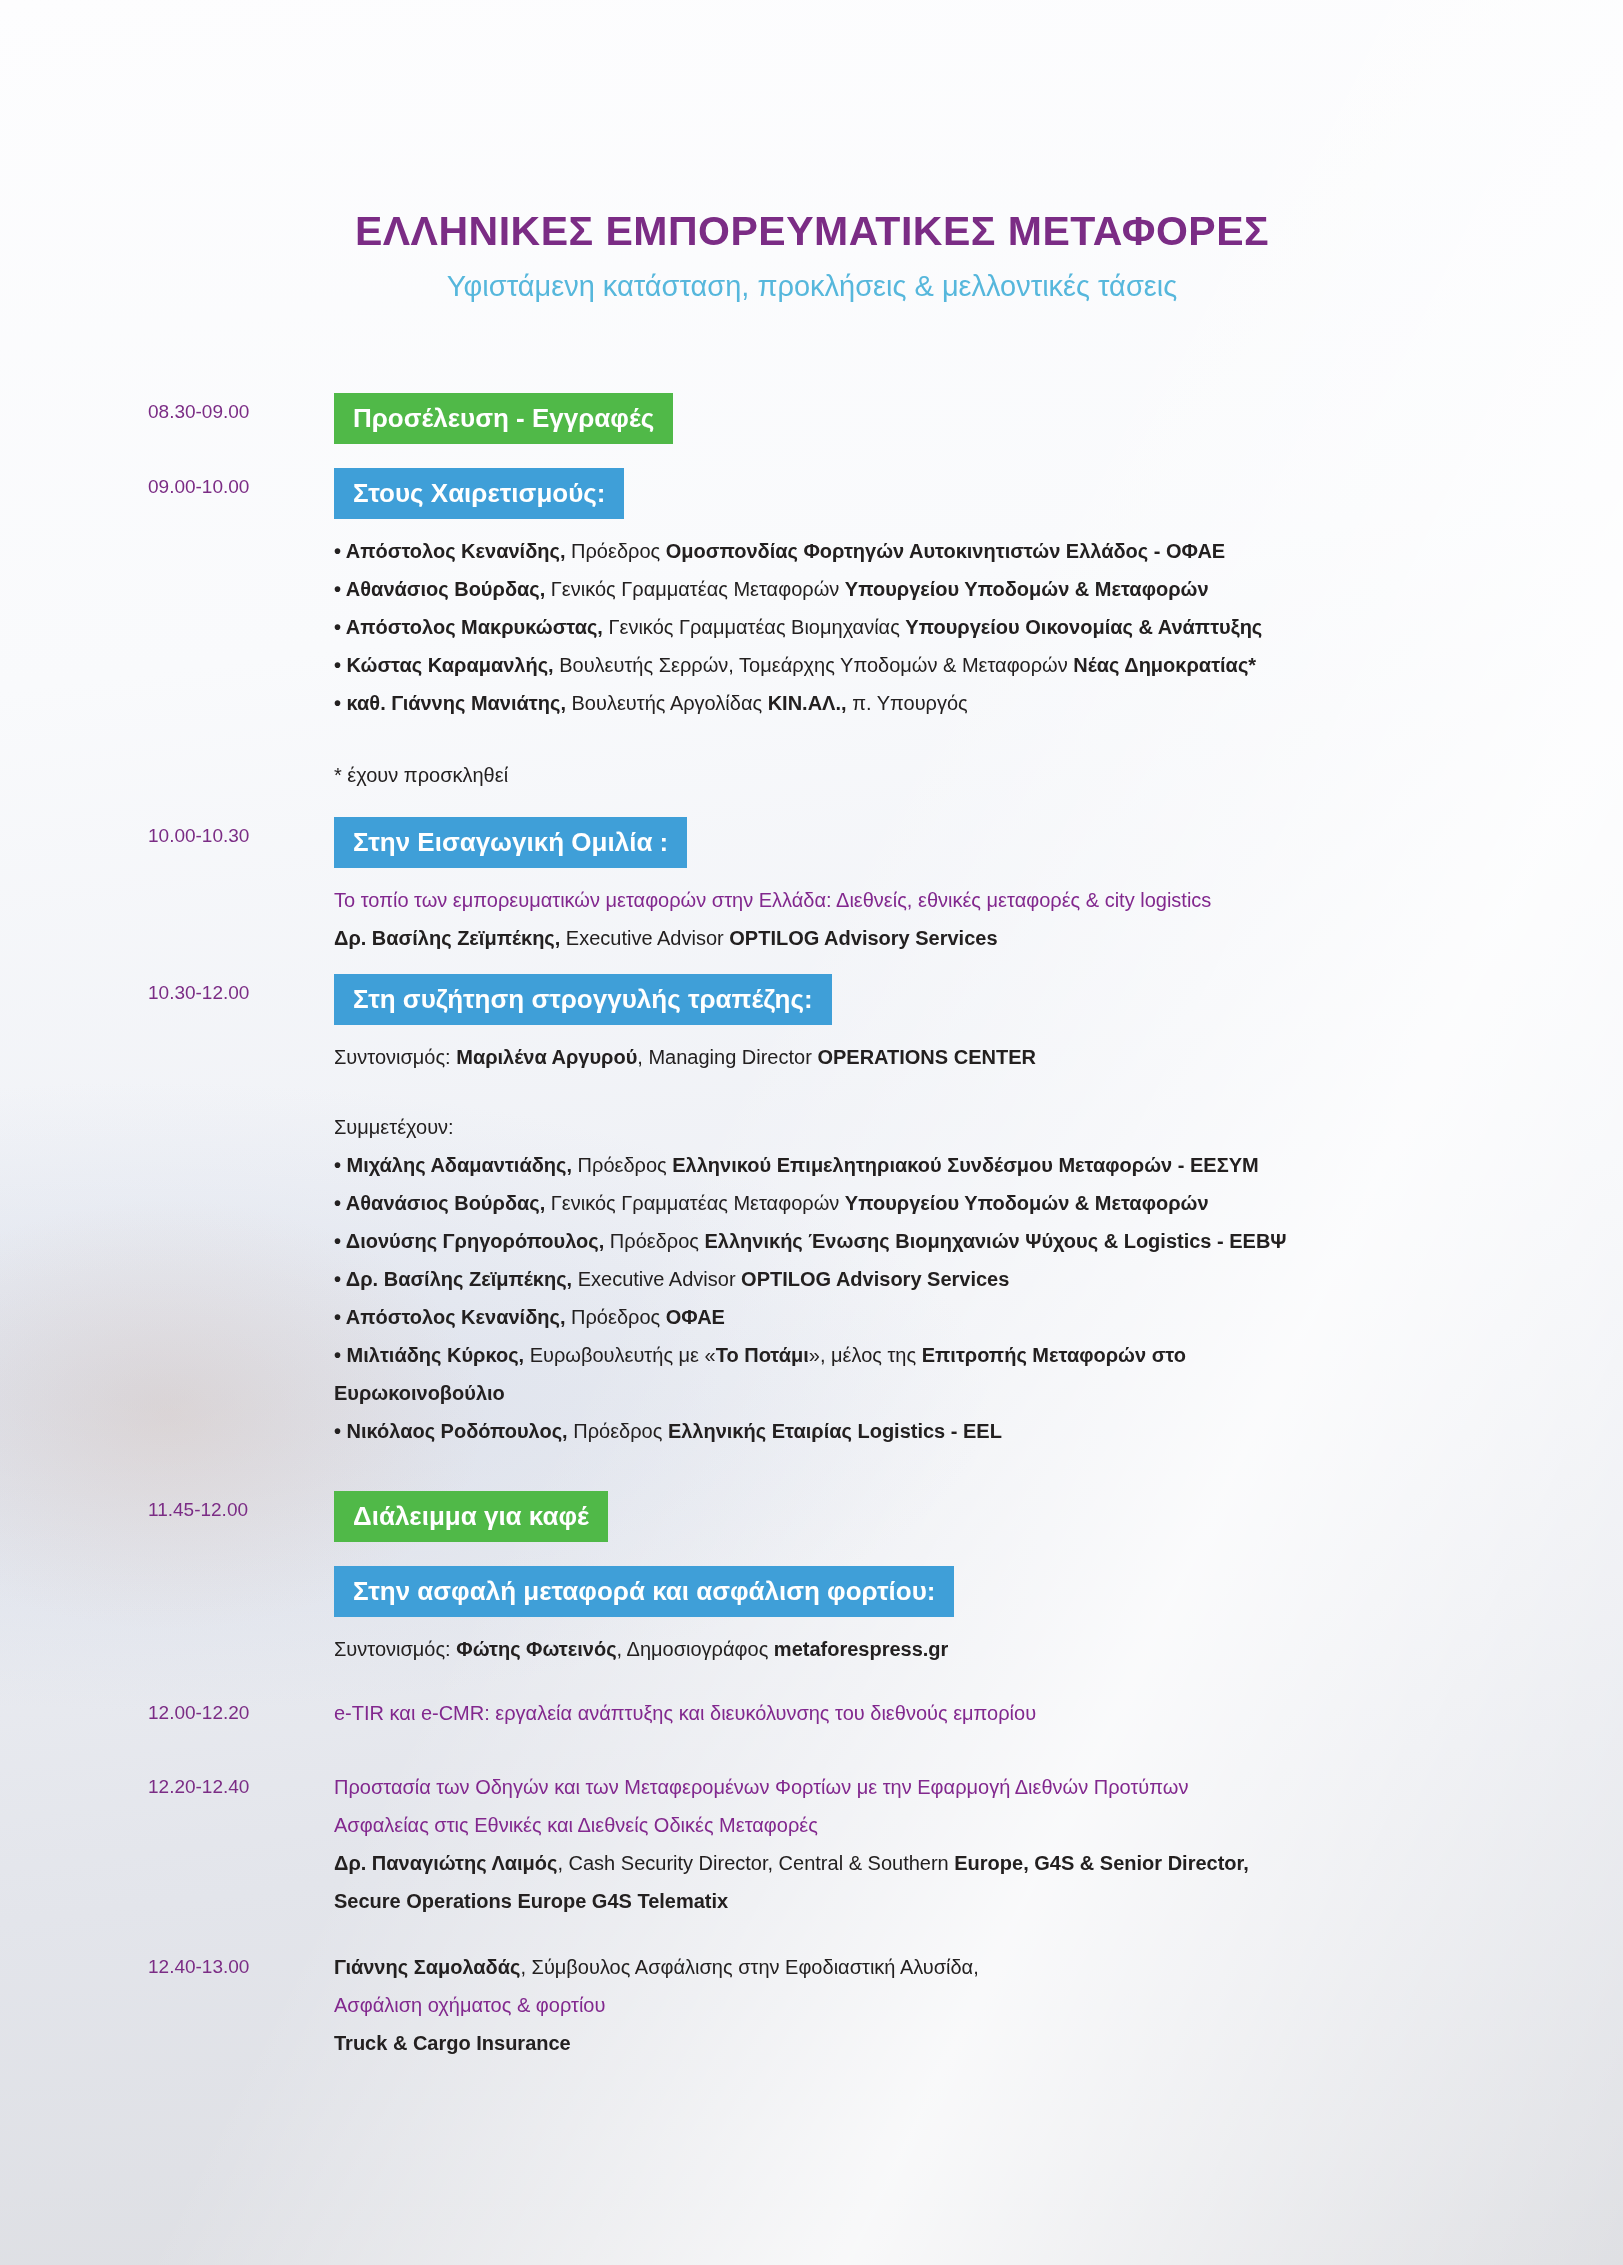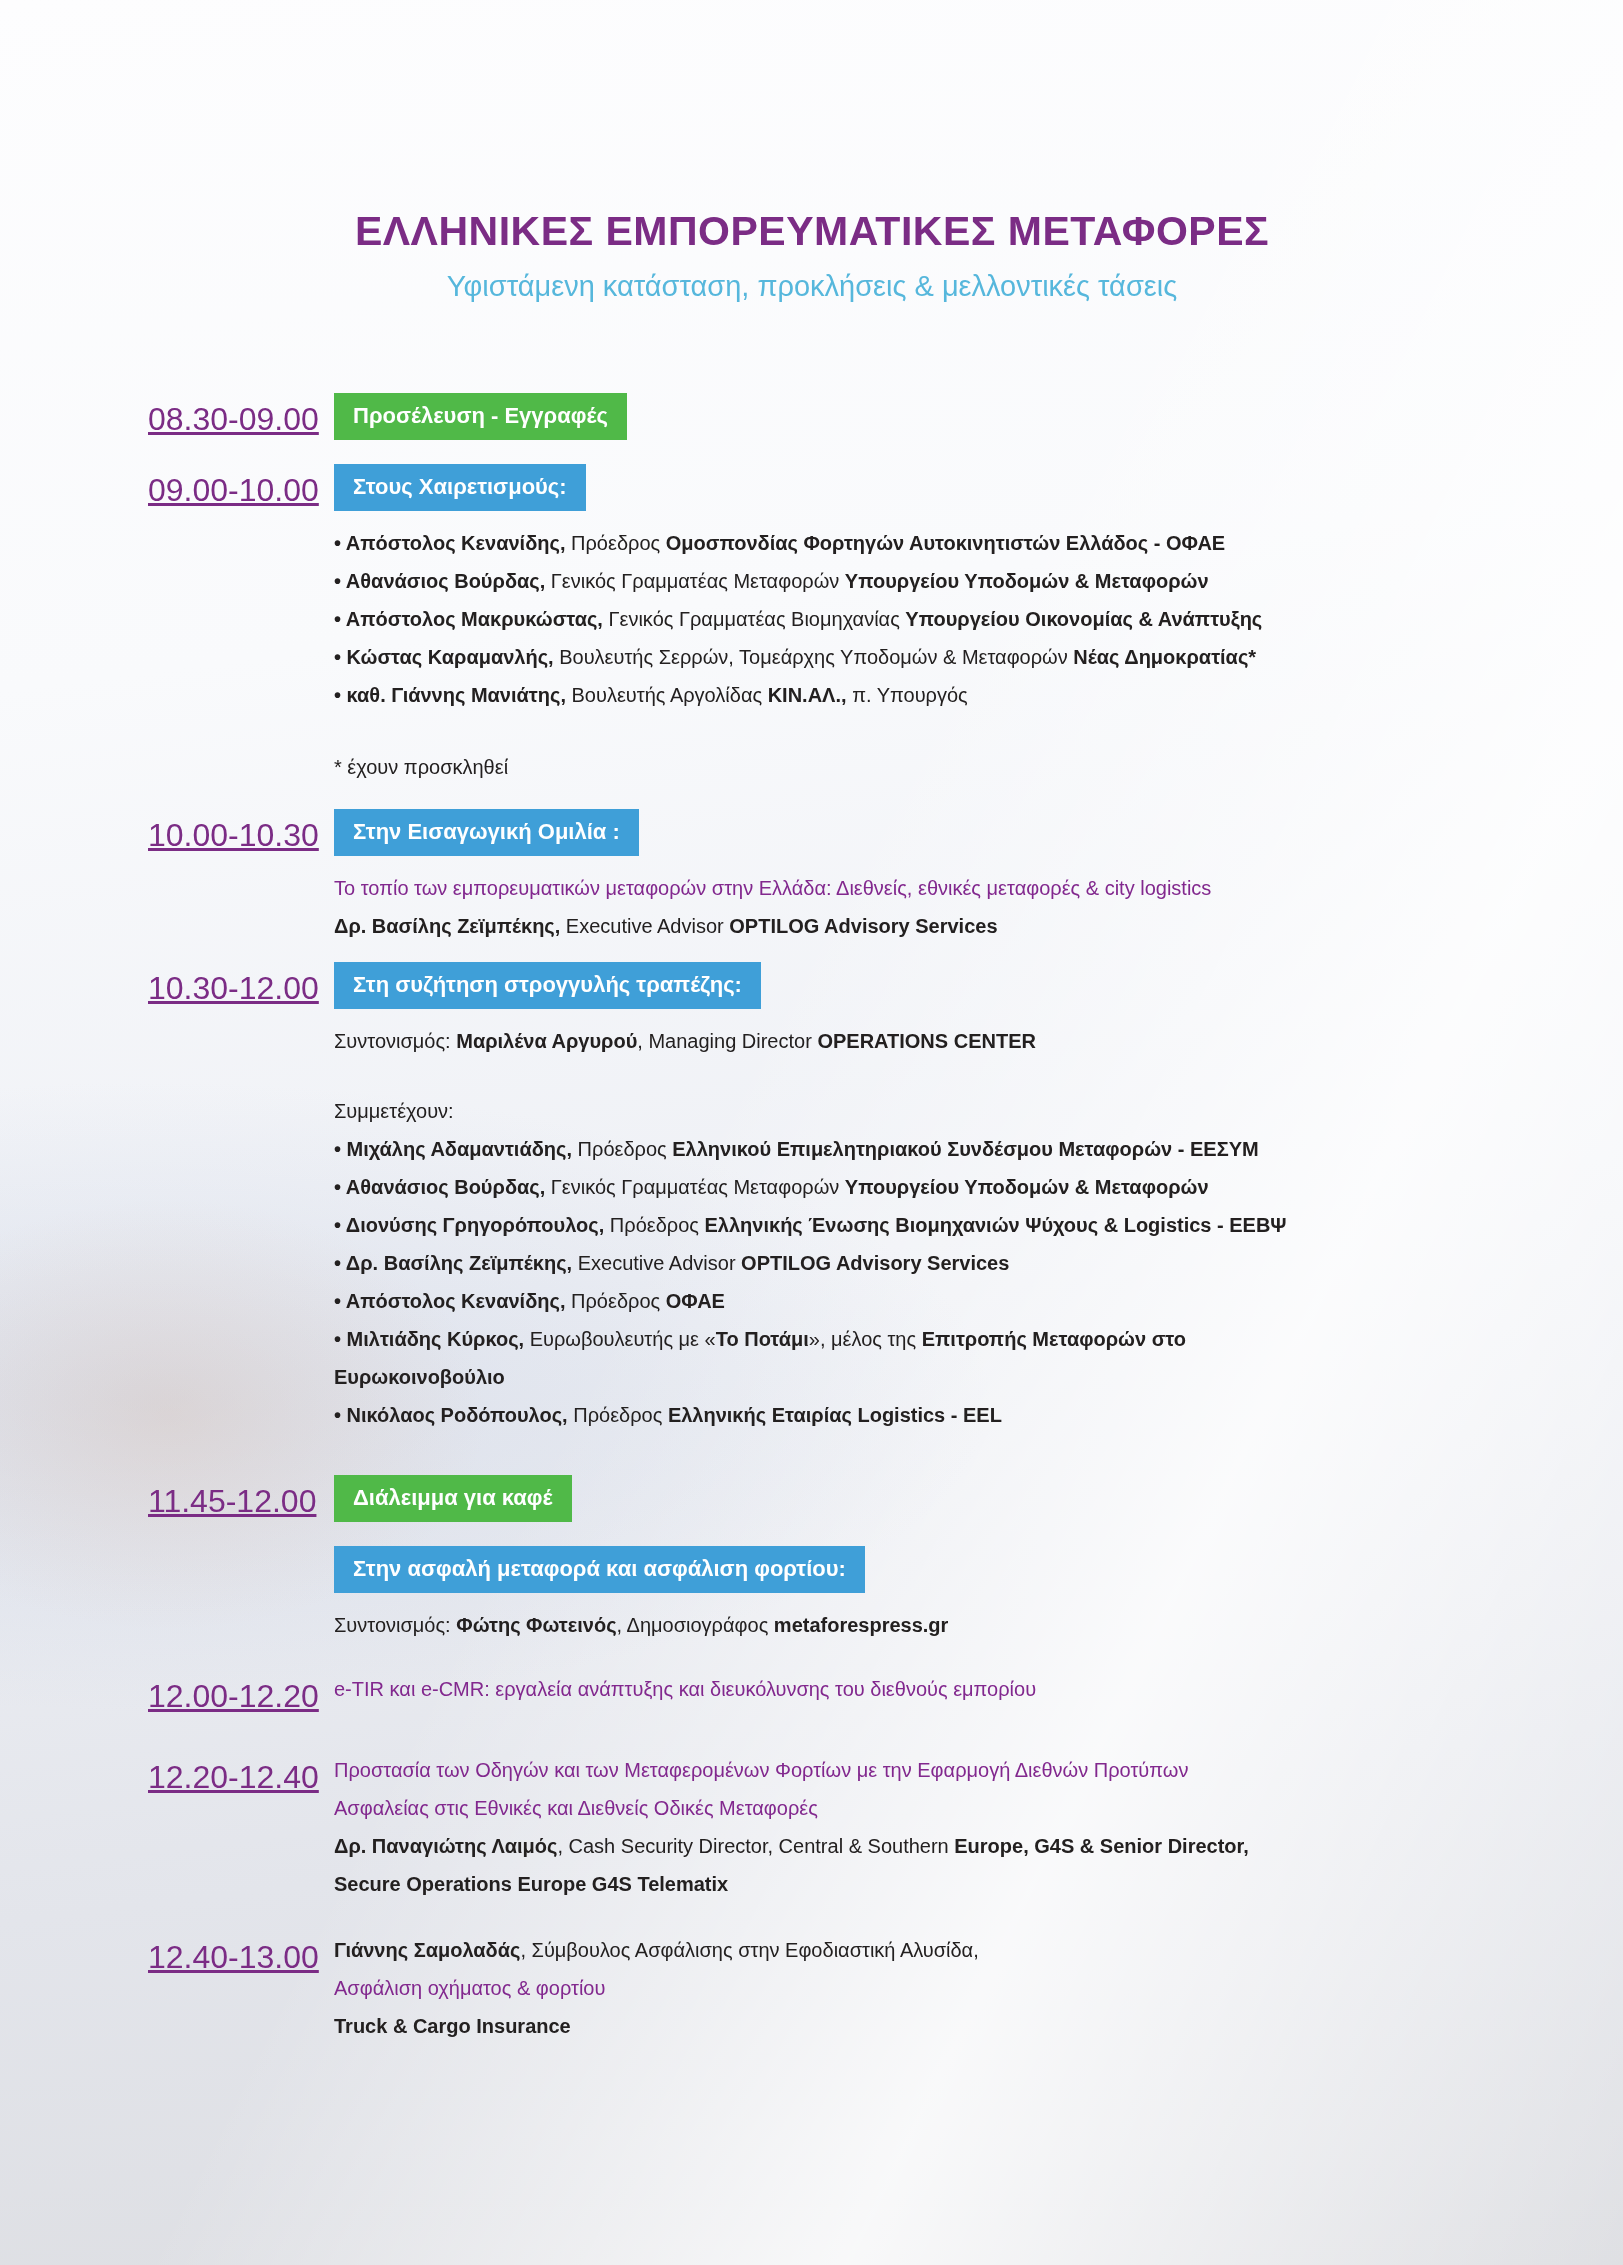--- a/index.html
+++ b/index.html
@@ -19,23 +19,23 @@
   }
   .bg-glow{
     position:absolute;left:-150px;top:1199px;width:637px;height:431px;pointer-events:none;
     background:radial-gradient(closest-side,rgba(215,170,138,.22),rgba(215,170,138,0));
   }
   .header{position:relative;padding-top:208px;text-align:center;}
   .title{font-size:41px;font-weight:bold;color:#7b2c85;letter-spacing:0.5px;}
   .subtitle{margin-top:15px;font-size:29px;color:#56b7dc;}
   .sessions{position:relative;margin-top:90px;padding-left:148px;padding-right:43px;}
   .session{display:flex;align-items:flex-start;}
-  .time{flex:0 0 186px;font-size:32px;color:#7b2c85;padding-top:8.4px;white-space:nowrap;text-decoration:underline;}
+  .time{flex:0 0 186px;font-size:19px;color:#7b2c85;padding-top:8.4px;white-space:nowrap;}
   .content{flex:1;min-width:0;}
-  .badge{display:inline-block;color:#ffffff;font-weight:bold;font-size:22px;line-height:1;padding:12px 19px 13px;}
+  .badge{display:inline-block;color:#ffffff;font-weight:bold;font-size:26px;line-height:1;padding:12px 19px 13px;}
   .badge.green{background:#50b948;}
   .badge.blue{background:#3f9fd8;}
   .badge + .line{margin-top:13px;}
   .line{font-size:20px;color:#232020;line-height:38px;}
   .line .b{font-weight:bold;}
   .line.purple{color:#82288e;}
   .line.bullet::before{content:"\2022  ";font-weight:bold;}
   .line.footnote{margin-top:34px;}
   .line.participants{margin-top:32px;}
   .sessions .session:nth-child(2){margin-top:24px;}

